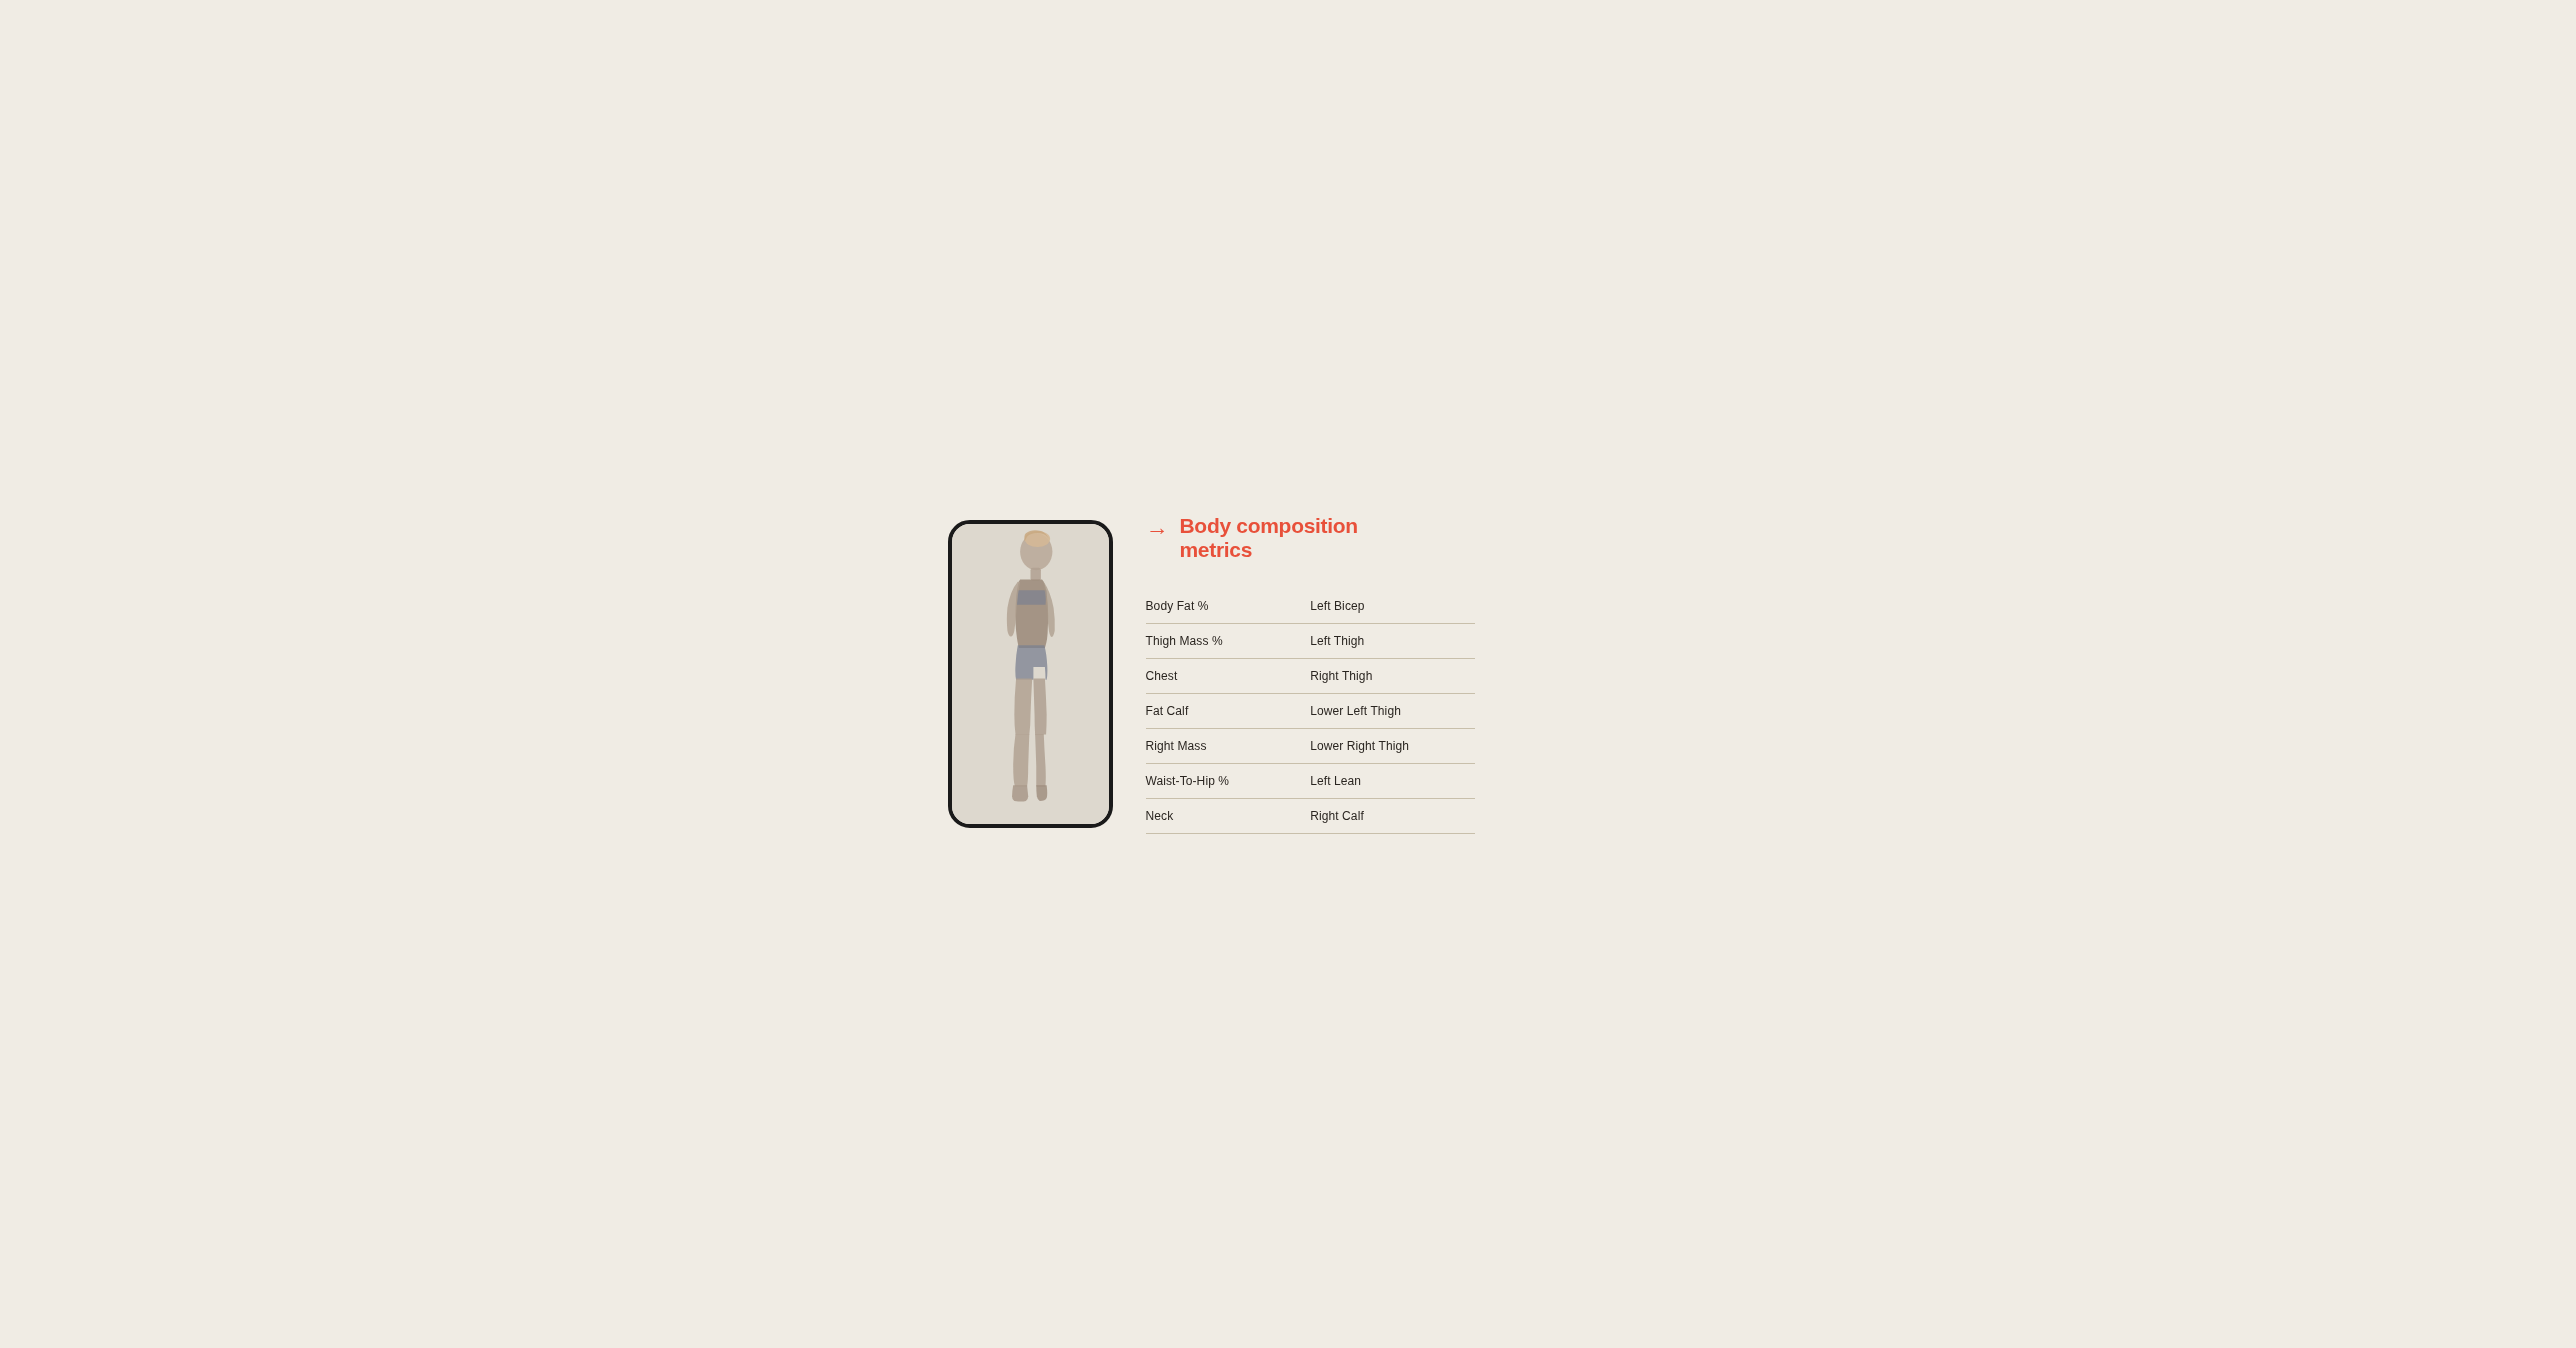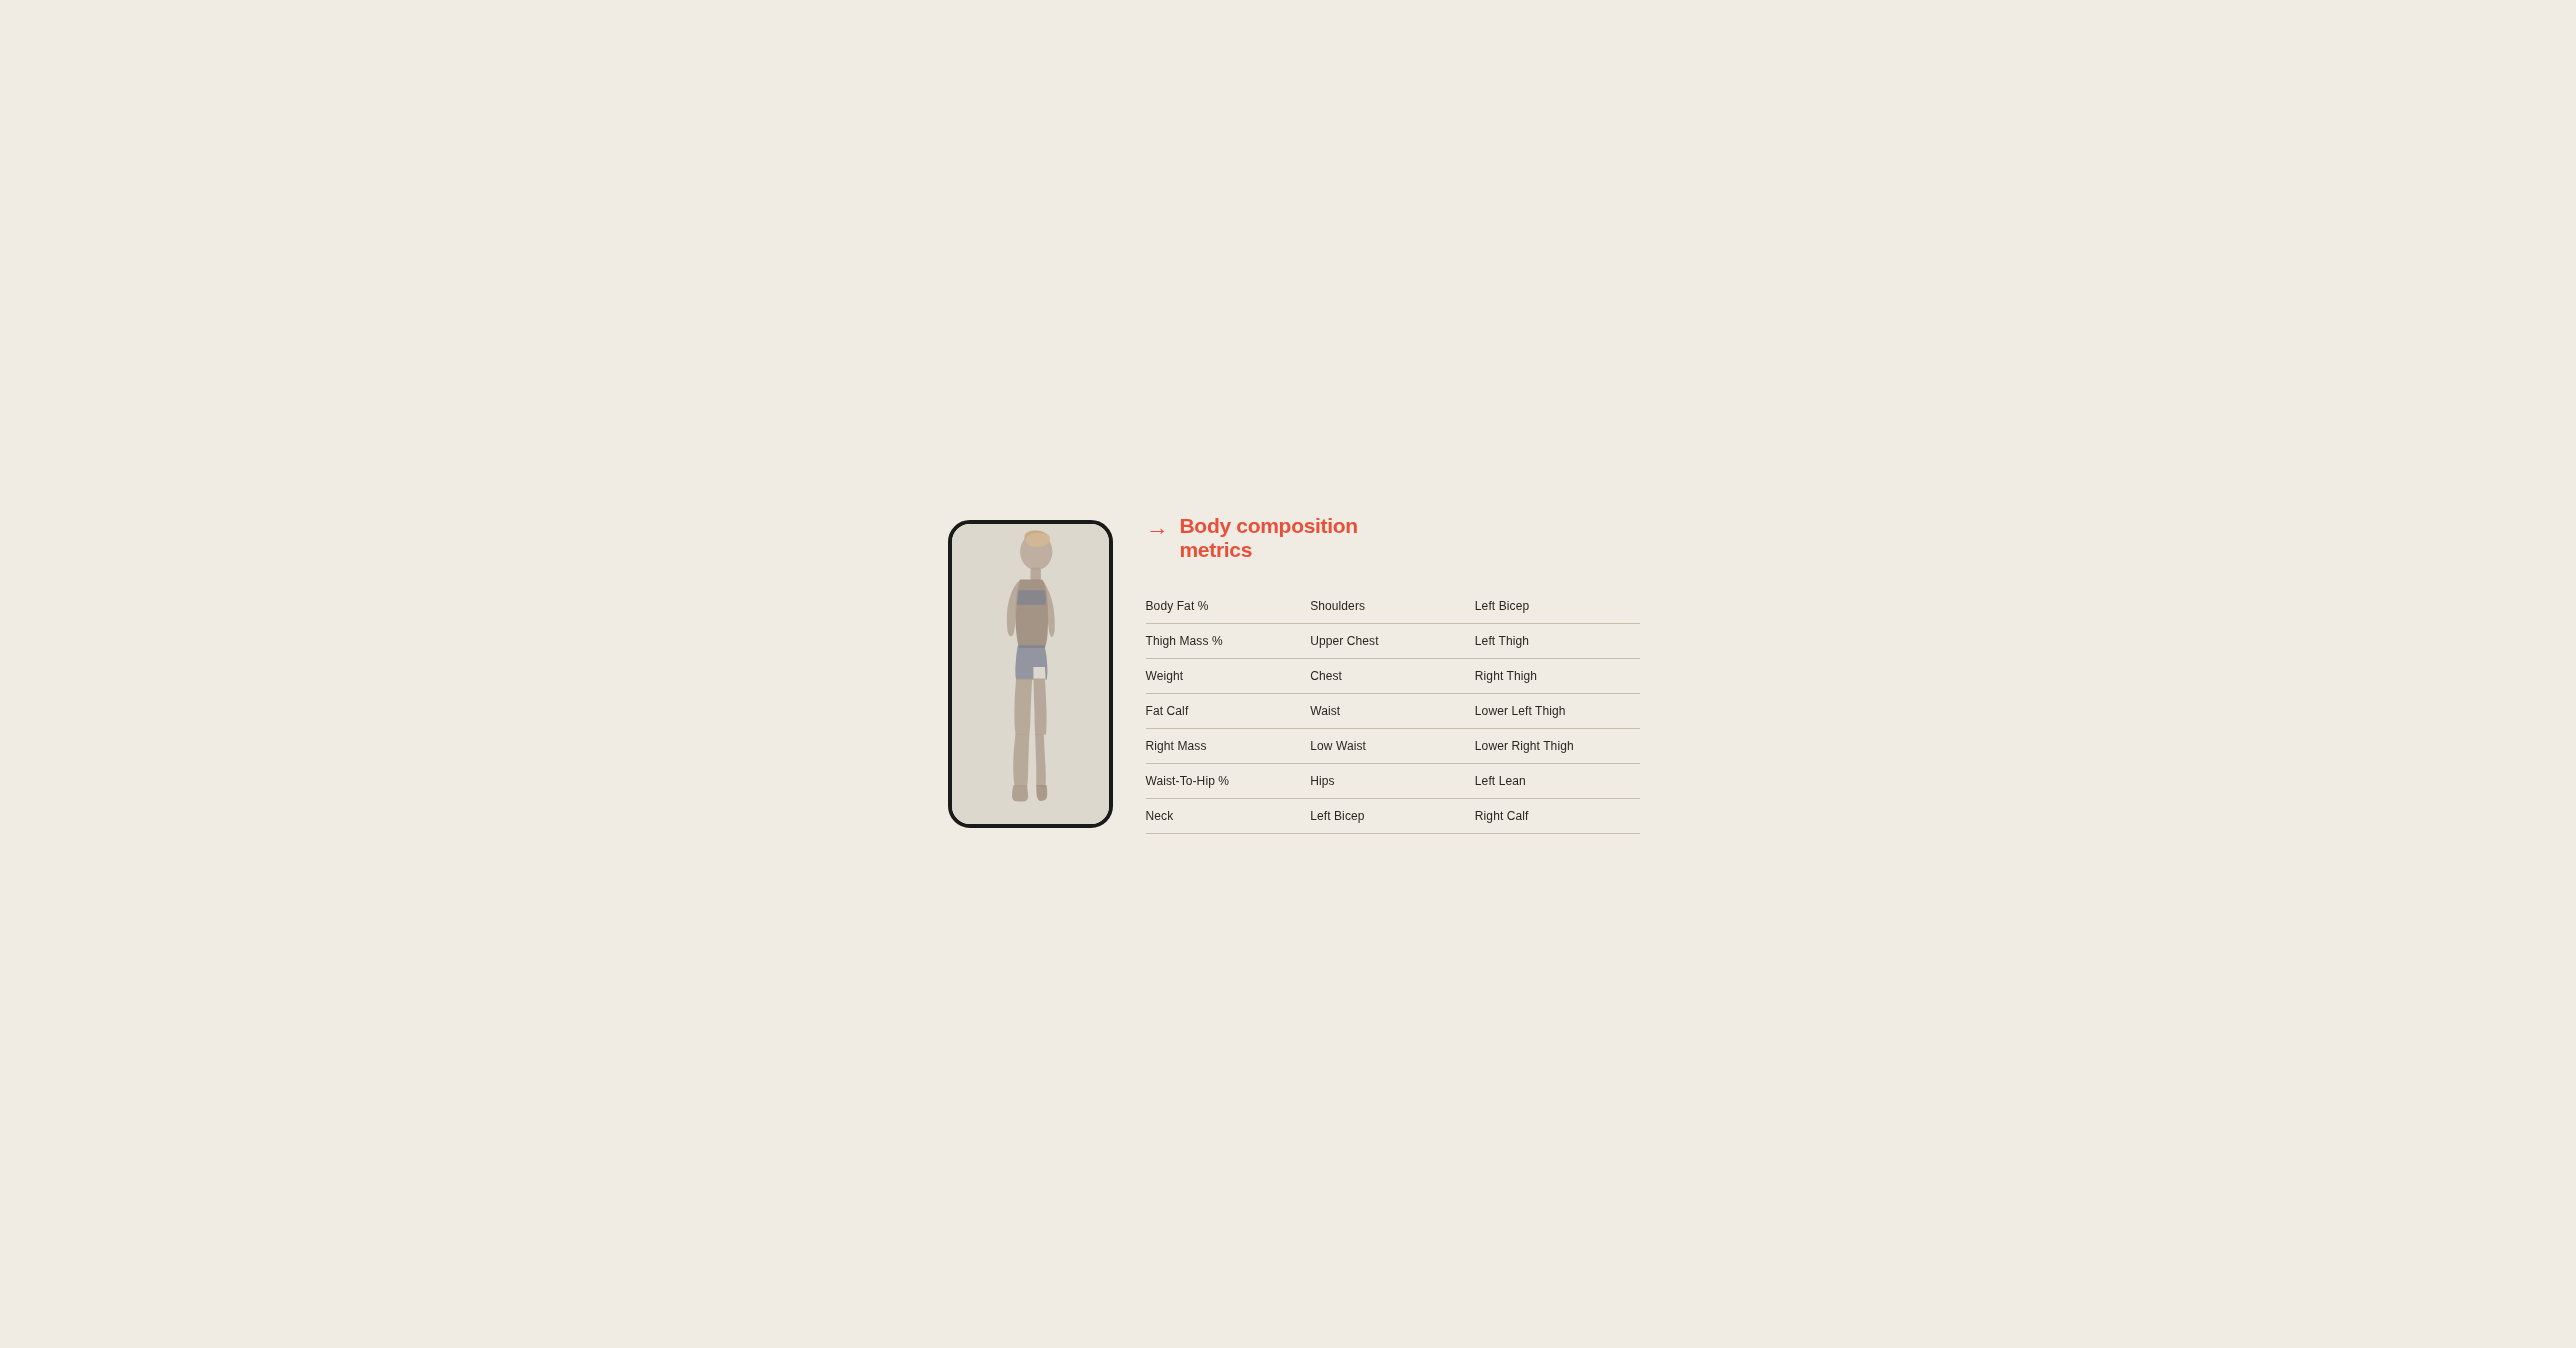--- a/index.html
+++ b/index.html
@@ -173,59 +173,36 @@
     <div class="metrics-grid">
 
       <div class="metrics-column">
         <div class="metric-item">
           <span class="metric-label">Body Fat %</span>
         </div>
         <div class="metric-item">
           <span class="metric-label">Thigh Mass %</span>
         </div>
         <div class="metric-item">
-          <span class="metric-label">Weight</span>
+          <span class="metric-label">Chest</span>
         </div>
         <div class="metric-item">
           <span class="metric-label">Fat Calf</span>
         </div>
         <div class="metric-item">
           <span class="metric-label">Right Mass</span>
         </div>
         <div class="metric-item">
           <span class="metric-label">Waist-To-Hip %</span>
         </div>
         <div class="metric-item">
           <span class="metric-label">Neck</span>
         </div>
       </div>
 
-      <div class="metrics-column">
-        <div class="metric-item">
-          <span class="metric-label">Shoulders</span>
-        </div>
-        <div class="metric-item">
-          <span class="metric-label">Upper Chest</span>
-        </div>
-        <div class="metric-item">
-          <span class="metric-label">Chest</span>
-        </div>
-        <div class="metric-item">
-          <span class="metric-label">Waist</span>
-        </div>
-        <div class="metric-item">
-          <span class="metric-label">Low Waist</span>
-        </div>
-        <div class="metric-item">
-          <span class="metric-label">Hips</span>
-        </div>
-        <div class="metric-item">
-          <span class="metric-label">Left Bicep</span>
-        </div>
-      </div>
 
       <div class="metrics-column">
         <div class="metric-item">
           <span class="metric-label">Left Bicep</span>
         </div>
         <div class="metric-item">
           <span class="metric-label">Left Thigh</span>
         </div>
         <div class="metric-item">
           <span class="metric-label">Right Thigh</span>

